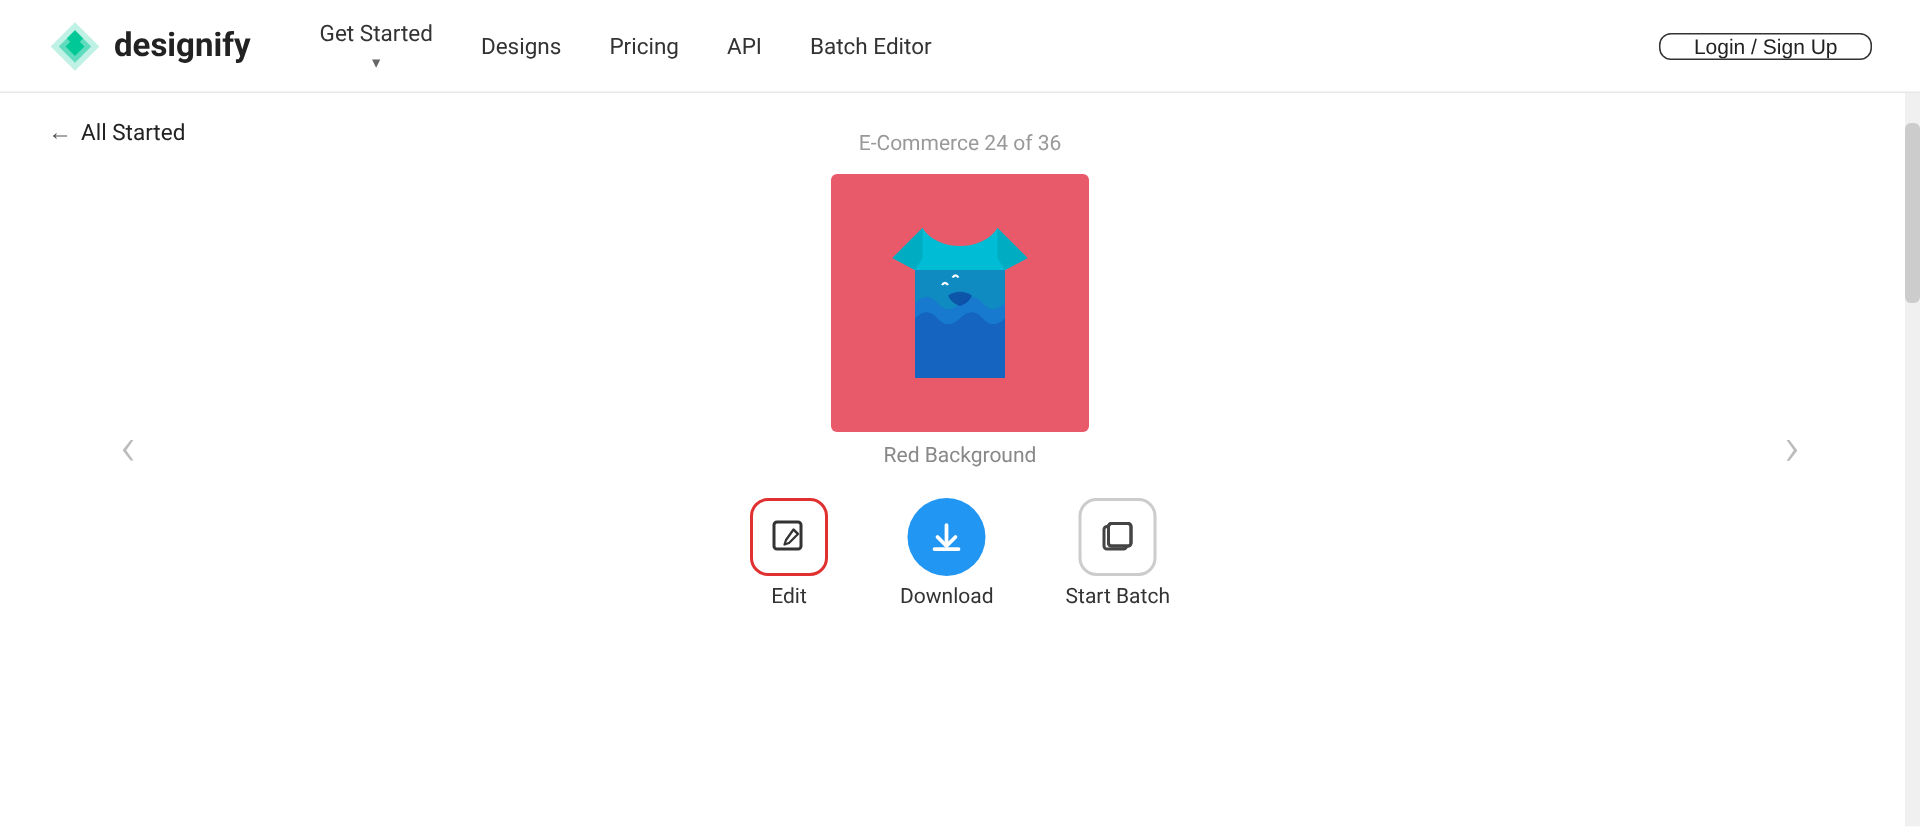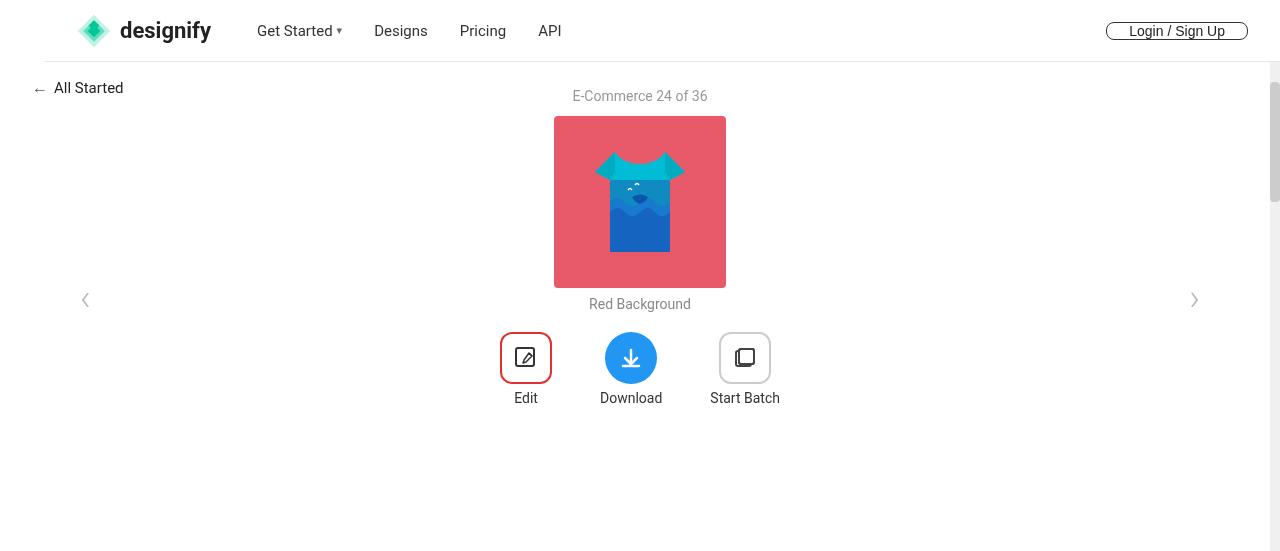--- a/index.html
+++ b/index.html
@@ -6,21 +6,20 @@
     body { font-family: -apple-system, BlinkMacSystemFont, 'Segoe UI', Roboto, sans-serif; background: #fff; width: 1280px; height: 551px; overflow: hidden; }
 
     
     .navbar {
       display: flex;
       align-items: center;
       padding: 0 32px;
       height: 62px;
       border-bottom: 1px solid #e8e8e8;
       background: #fff;
-      margin-left: 44px;
     }
     .logo-area {
       display: flex;
       align-items: center;
       gap: 8px;
       margin-right: 32px;
     }
     .logo-icon {
       width: 36px;
       height: 36px;
@@ -38,20 +37,21 @@
     }
     .nav-link {
       padding: 8px 14px;
       font-size: 15px;
       color: #333;
       cursor: pointer;
       border-radius: 6px;
       display: flex;
       align-items: center;
       gap: 4px;
+      flex-direction: column;
     }
     .nav-link .chevron {
       font-size: 11px;
       color: #666;
     }
     .login-btn {
       padding: 0 22px;
       border: 1.5px solid #333;
       border-radius: 8px;
       background: #fff;
@@ -209,20 +209,23 @@
       <span class="chevron">▾</span>
     </div>
     <div class="nav-link">
       <span>Designs</span>
     </div>
     <div class="nav-link">
       <span>Pricing</span>
     </div>
     <div class="nav-link">
       <span>API</span>
+    </div>
+    <div class="nav-link">
+      <span>Batch Editor</span>
     </div>
   </div>
 
   <button class="login-btn">Login / Sign Up</button>
 </nav>
 
 <div class="main-content">
 
   <div class="breadcrumb">
     <span class="arrow">←</span>

